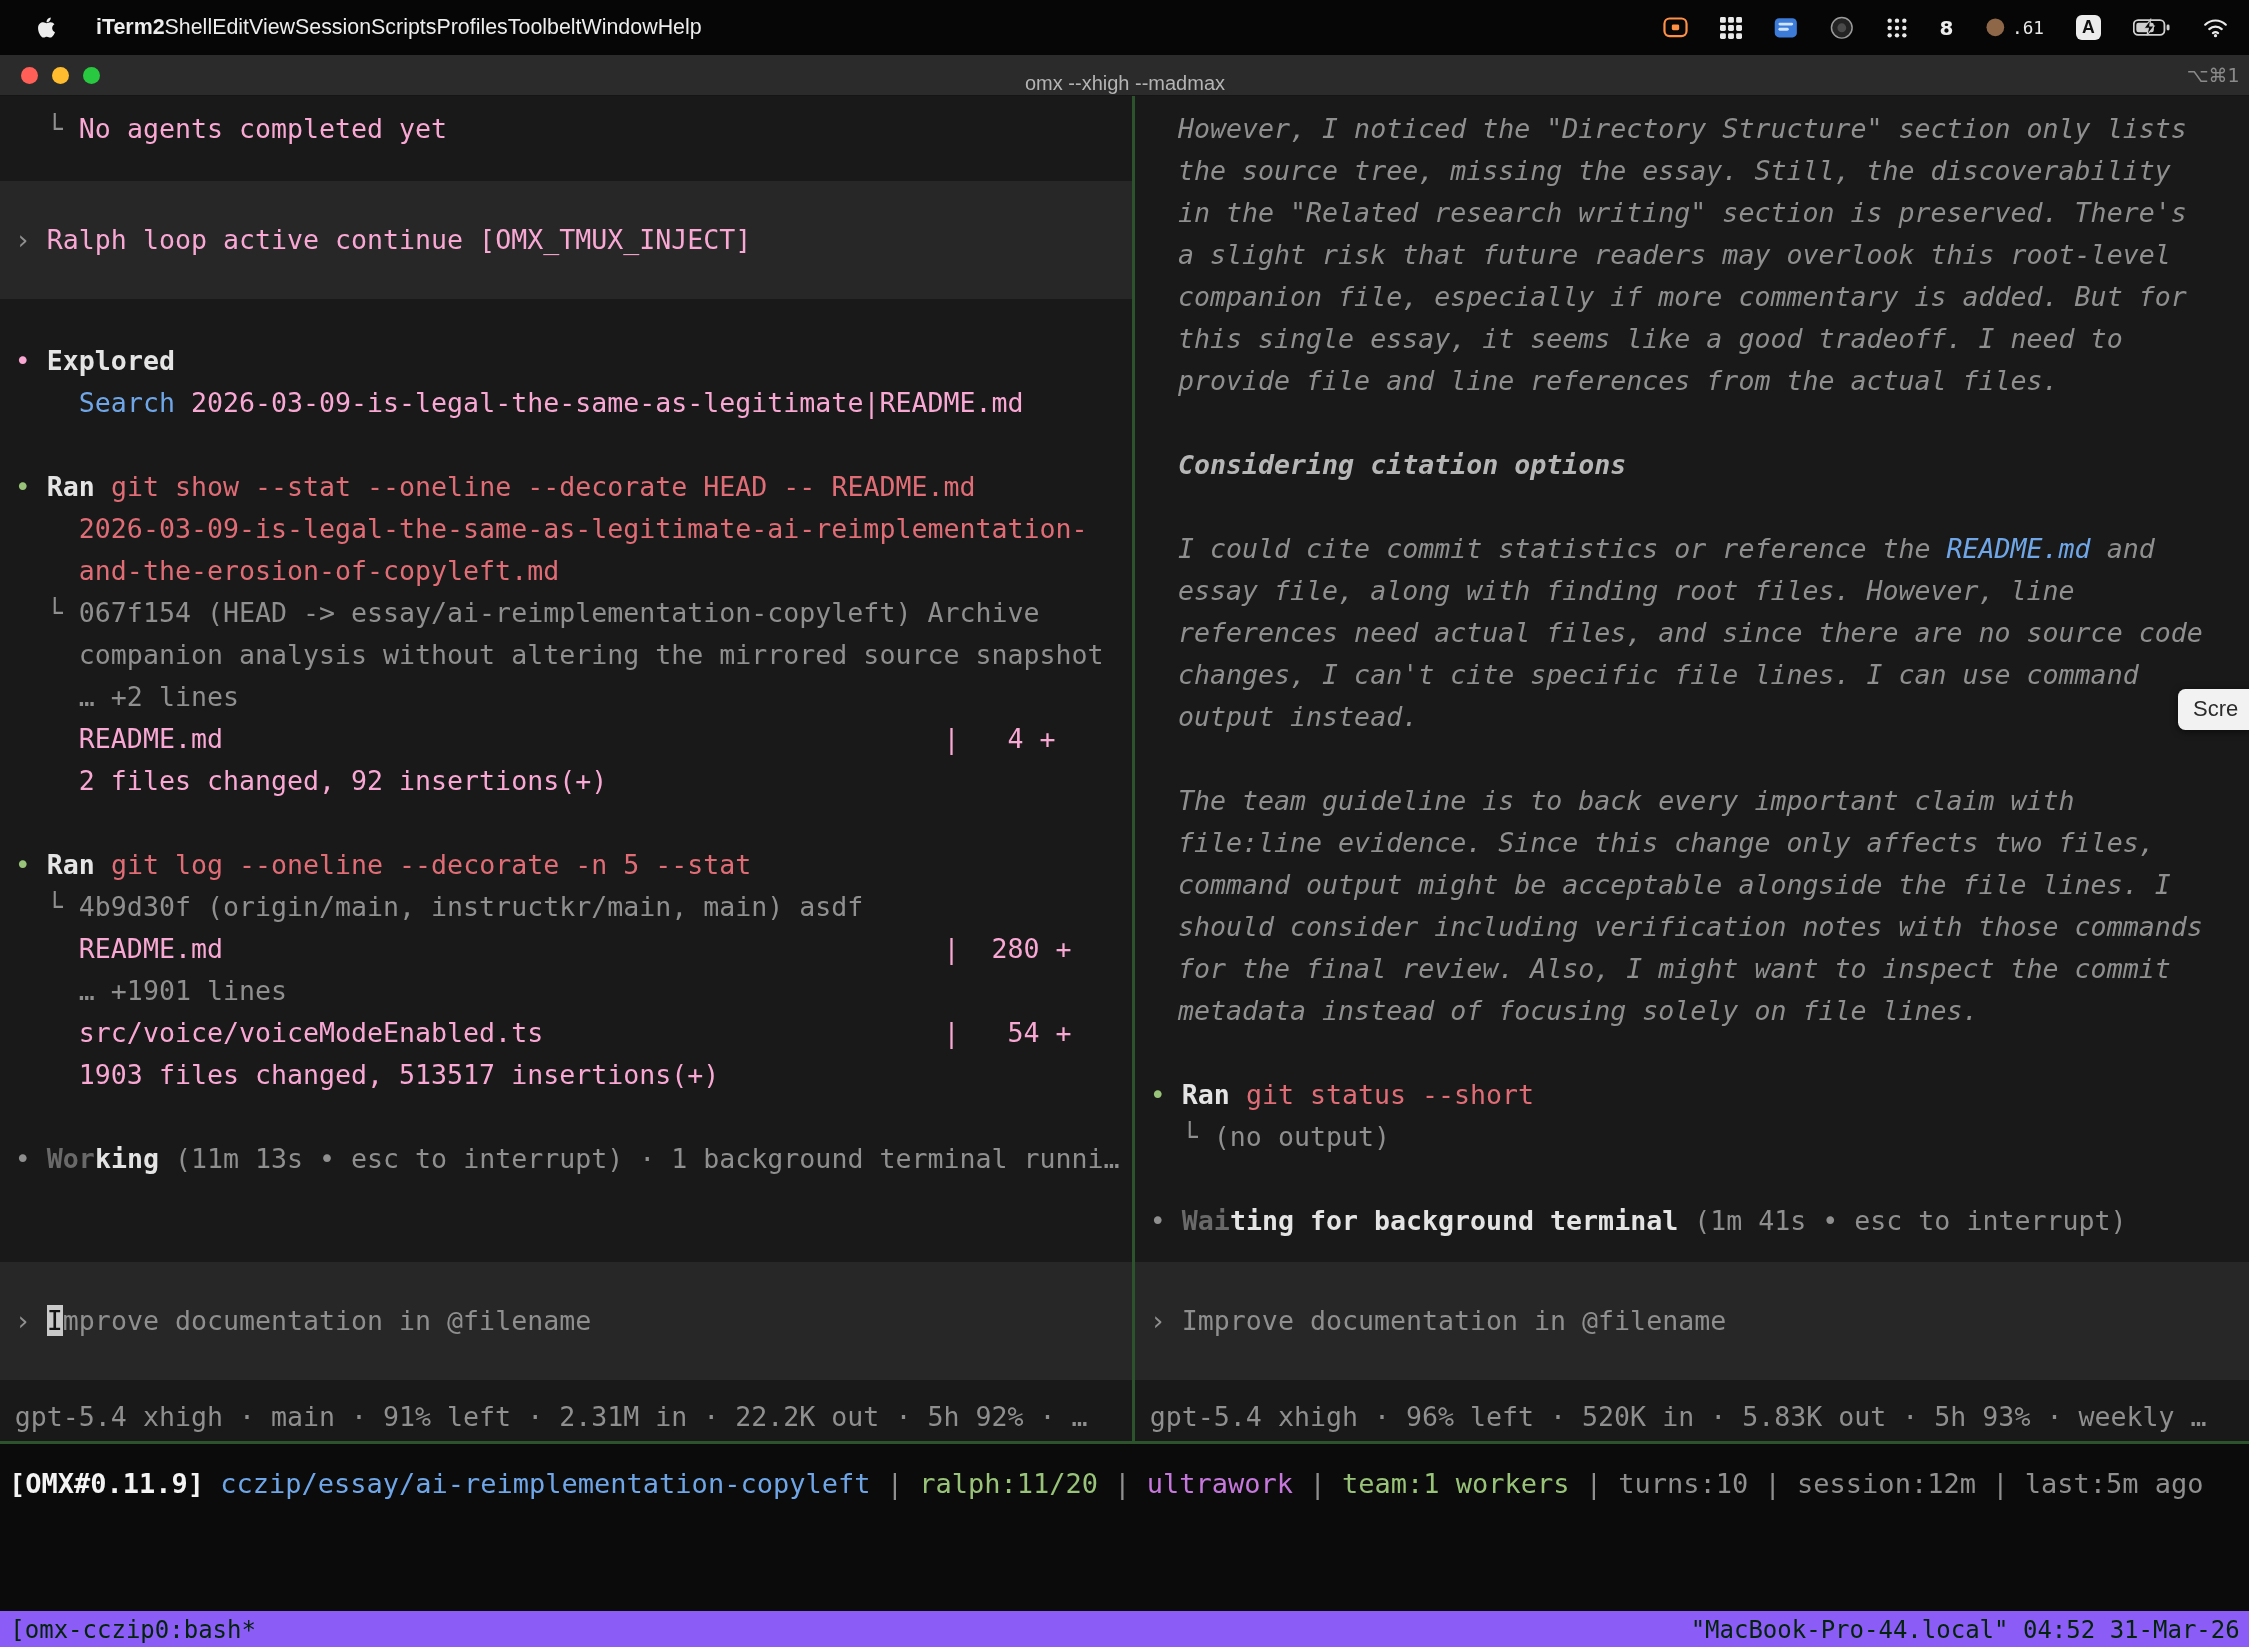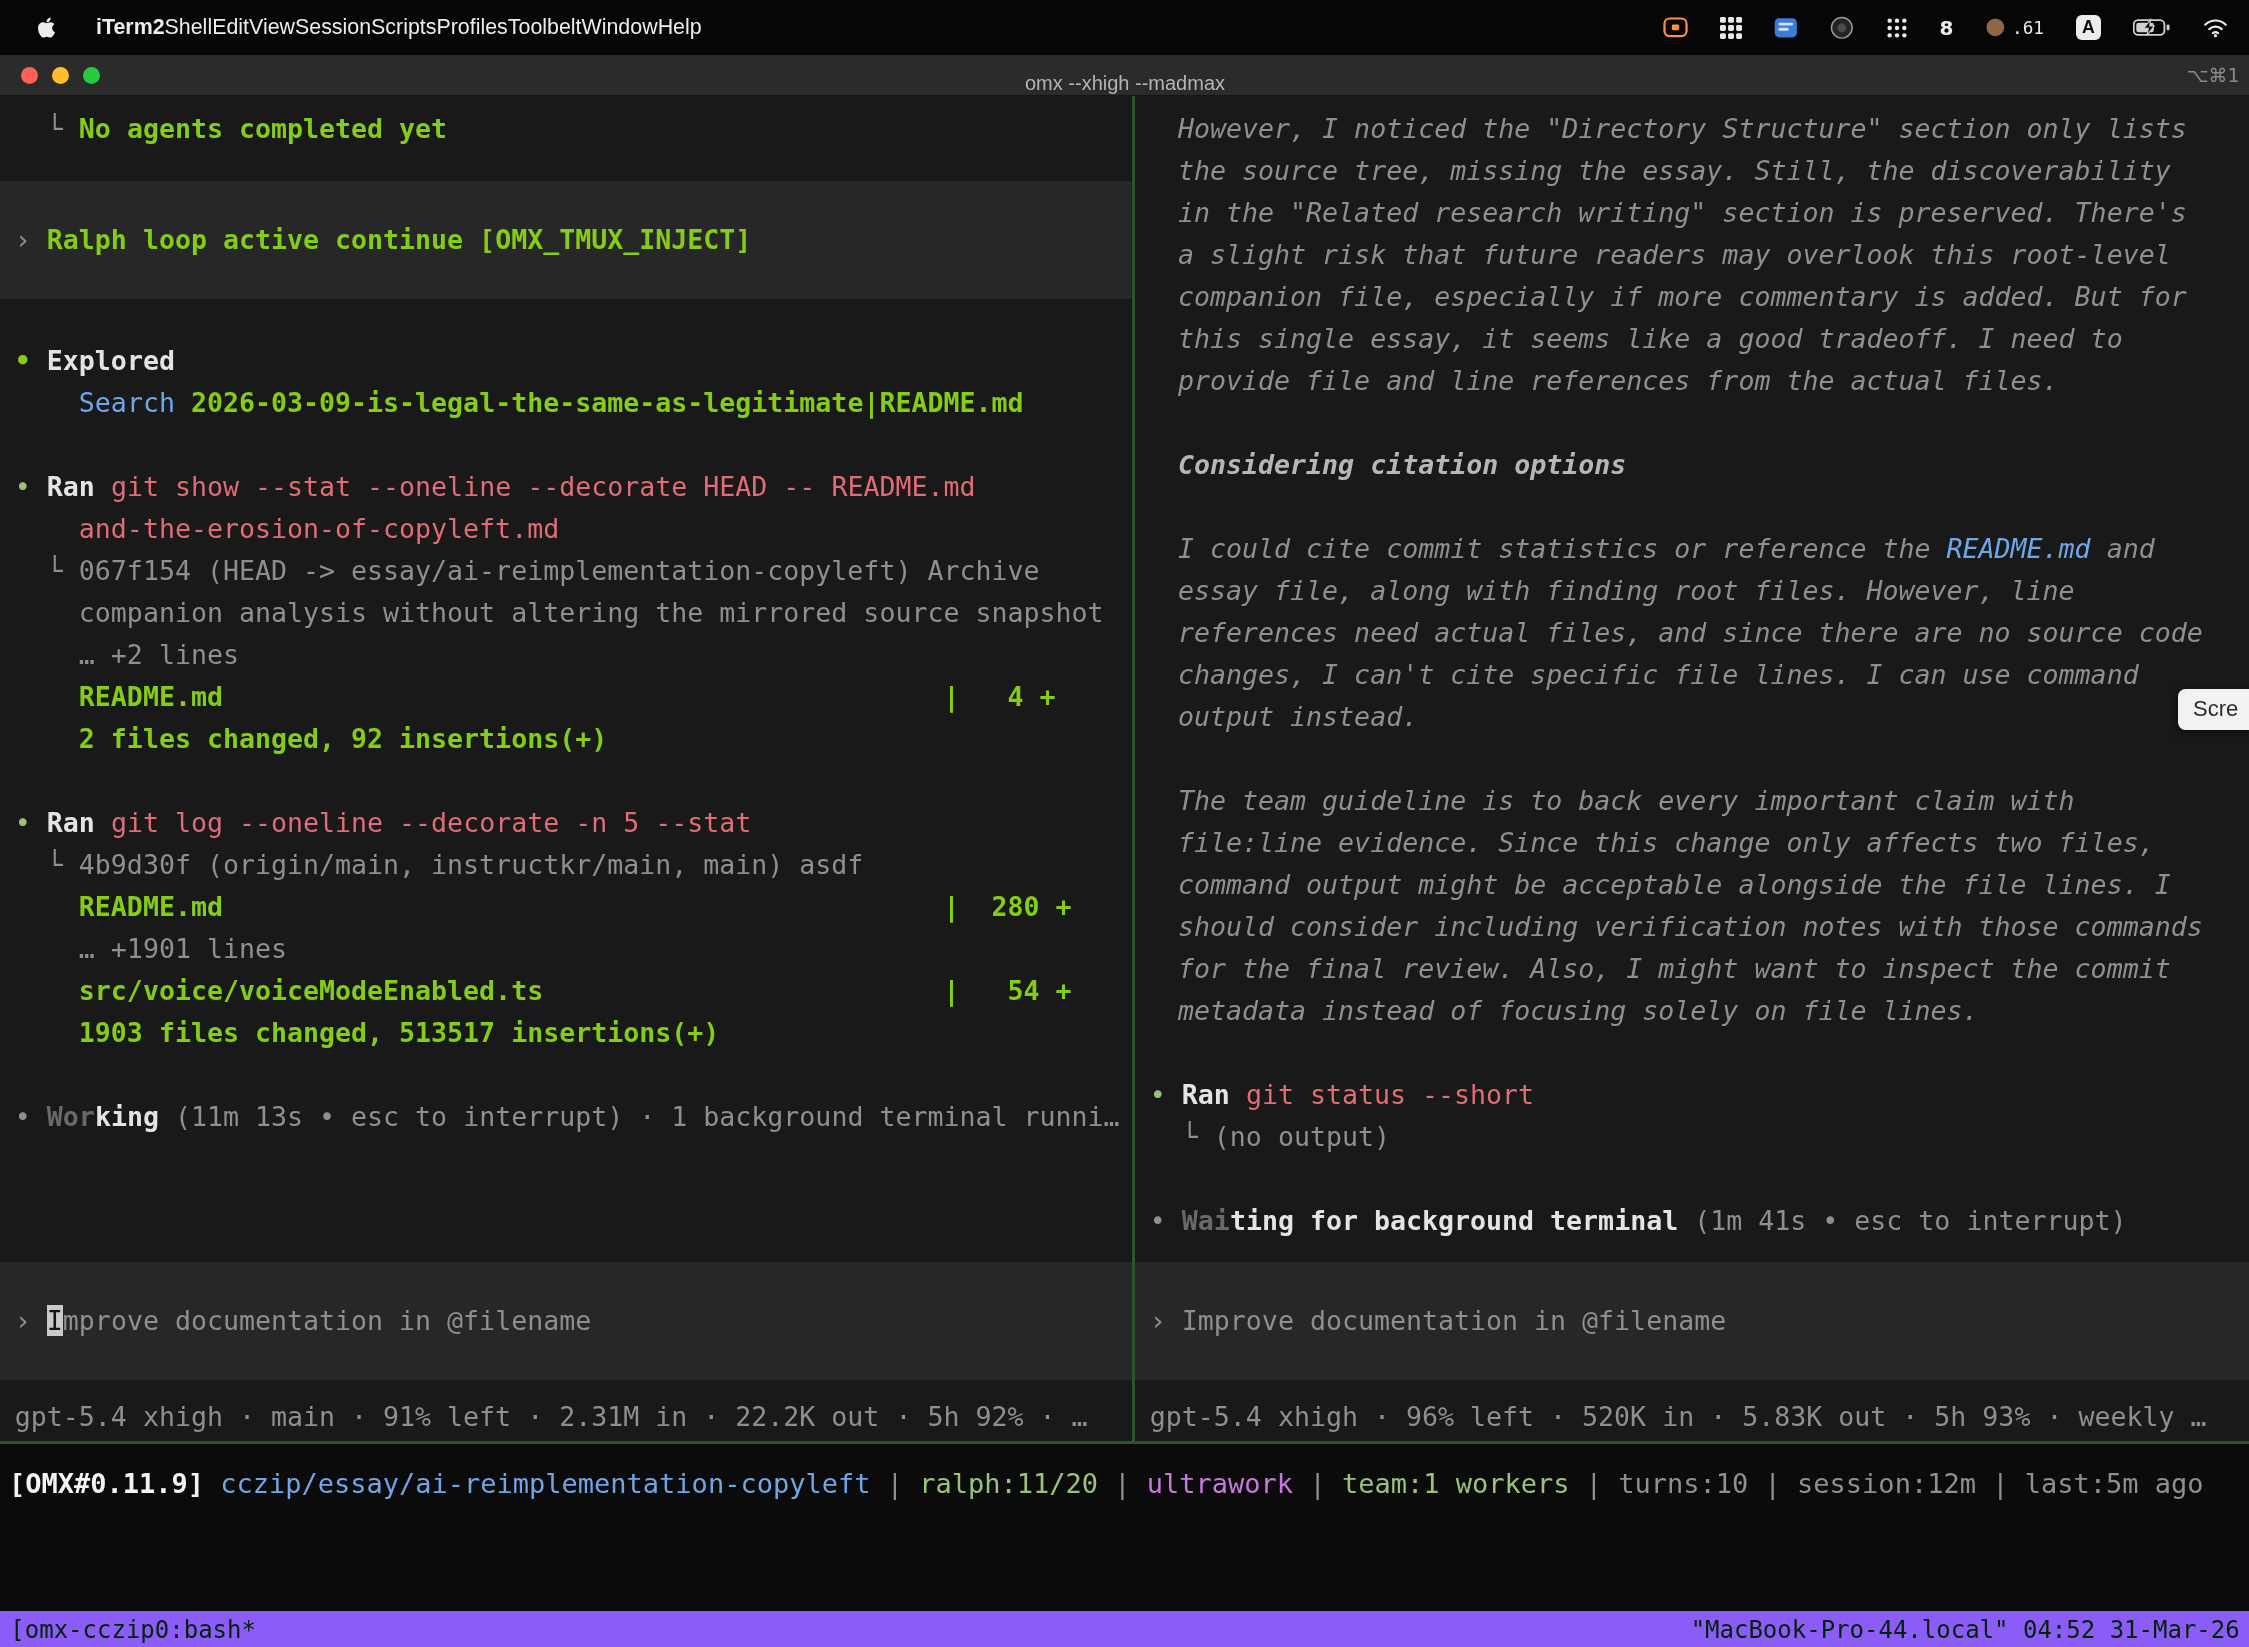--- a/index.html
+++ b/index.html
@@ -39,21 +39,21 @@
   #pane-right{flex:1;}
   .pane-scroll{padding-top:11.8px;}
   .blk{margin-left:14.8px;}
   .band{background:#272727;padding:38px 0 38px 14.8px;}
   .ln{white-space:pre;height:42px;}
   .para{white-space:pre-wrap;margin-left:43px;width:64.5ch;}
   .pane-bottom{position:absolute;left:0;right:0;bottom:0;}
   .input-band{background:#272727;padding:38px 0 38px 14.8px;}
   .status-line{margin:16px 0 3px 14.8px;}
   
-  .s-fg{color:#84cc16;font-weight:bold;}
+  .s-fg{color:#f9a8d4;}
   .s-dim{color:#8f8f8f;}
   .s-dim2{color:#696969;}
   .s-bold{font-weight:700;}
   .s-blue{color:#6fa6e8;}
   .s-pink{color:#e06c75;}
   .s-green{color:#98c379;}
   .s-magenta{color:#c678dd;}
   .s-white{color:#f4f4f4;}
   .s-italic{font-style:italic;}
   .s-hdg{color:#b6b6b6;font-weight:700;font-style:italic;}
@@ -190,20 +190,21 @@
         </div>
         <div class="band" style="margin-top: 31px;">
           <div class="ln"><span class="s-dim">› </span><span class="s-fg">Ralph loop active continue [OMX_TMUX_INJECT]</span></div>
         </div>
         <div class="blk" style="margin-top: 41px;">
           <div class="ln"><span class="s-fg">• </span><span class="s-bold">Explored</span></div>
           <div class="ln"><span class="s-fg">    </span><span class="s-blue">Search</span><span class="s-fg"> 2026-03-09-is-legal-the-same-as-legitimate|README.md</span></div>
         </div>
         <div class="blk" style="margin-top: 42px;">
           <div class="ln"><span class="s-green">• </span><span class="s-bold">Ran</span><span class="s-fg"> </span><span class="s-pink">git show --stat --oneline --decorate HEAD -- README.md</span></div>
+          <div class="ln"><span class="s-pink">    2026-03-09-is-legal-the-same-as-legitimate-ai-reimplementation-</span></div>
           <div class="ln"><span class="s-pink">    and-the-erosion-of-copyleft.md</span></div>
           <div class="ln"><span class="s-dim">  └ 067f154 (HEAD -&gt; essay/ai-reimplementation-copyleft) Archive</span></div>
           <div class="ln"><span class="s-dim">    companion analysis without altering the mirrored source snapshot</span></div>
           <div class="ln"><span class="s-dim">    … +2 lines</span></div>
           <div class="ln"><span class="s-fg">    README.md                                             |   4 +</span></div>
           <div class="ln"><span class="s-fg">    2 files changed, 92 insertions(+)</span></div>
         </div>
         <div class="blk" style="margin-top: 42px;">
           <div class="ln"><span class="s-green">• </span><span class="s-bold">Ran</span><span class="s-fg"> </span><span class="s-pink">git log --oneline --decorate -n 5 --stat</span></div>
           <div class="ln"><span class="s-dim">  └ 4b9d30f (origin/main, instructkr/main, main) asdf</span></div>

